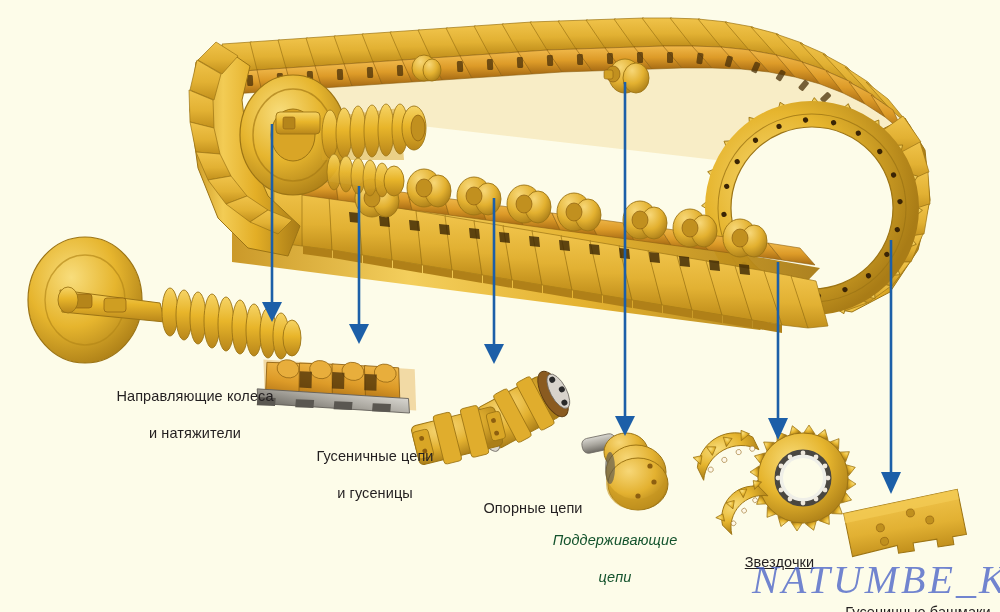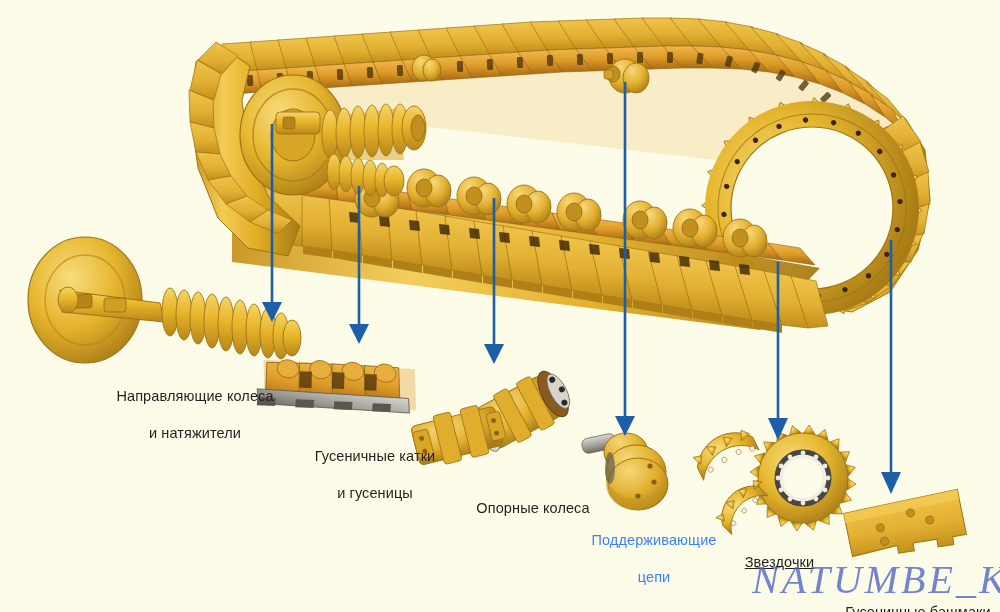--- a/index.html
+++ b/index.html
@@ -656,29 +656,29 @@
       </g>
     </g>
   </svg>
 
   <div class="label" style="left: 70px; top: 368px; width: 250px; color: rgb(35, 31, 32);">
     <span>Направляющие колеса</span><br>
     <span>и натяжители</span>
   </div>
 
   <div class="label" style="left: 270px; top: 428px; width: 210px; color: rgb(35, 31, 32);">
-    <span>Гусеничные катки</span><br>
+    <span>Гусеничные цепи</span><br>
     <span>и гусеницы</span>
   </div>
 
   <div class="label" style="left: 443px; top: 480px; width: 180px; color: rgb(35, 31, 32);">
-    <span>Опорные колеса</span>
+    <span>Опорные цепи</span>
   </div>
 
-  <div class="label" style="left: 564px; top: 512px; width: 180px; color: #3b82f6;">
+  <div class="label" style="left: 525px; top: 512px; width: 180px; color: #14532d; font-style: italic;">
     <span>Поддерживающие</span><br>
     <span>цепи</span>
   </div>
 
   <div class="label" style="left: 712px; top: 534px; width: 135px; color: rgb(35, 31, 32); text-decoration: underline;">
     <span>Звездочки</span>
   </div>
 
   <div class="label" style="left: 828px; top: 584px; width: 180px; color: rgb(35, 31, 32);">
     <span>Гусеничные башмаки</span>

